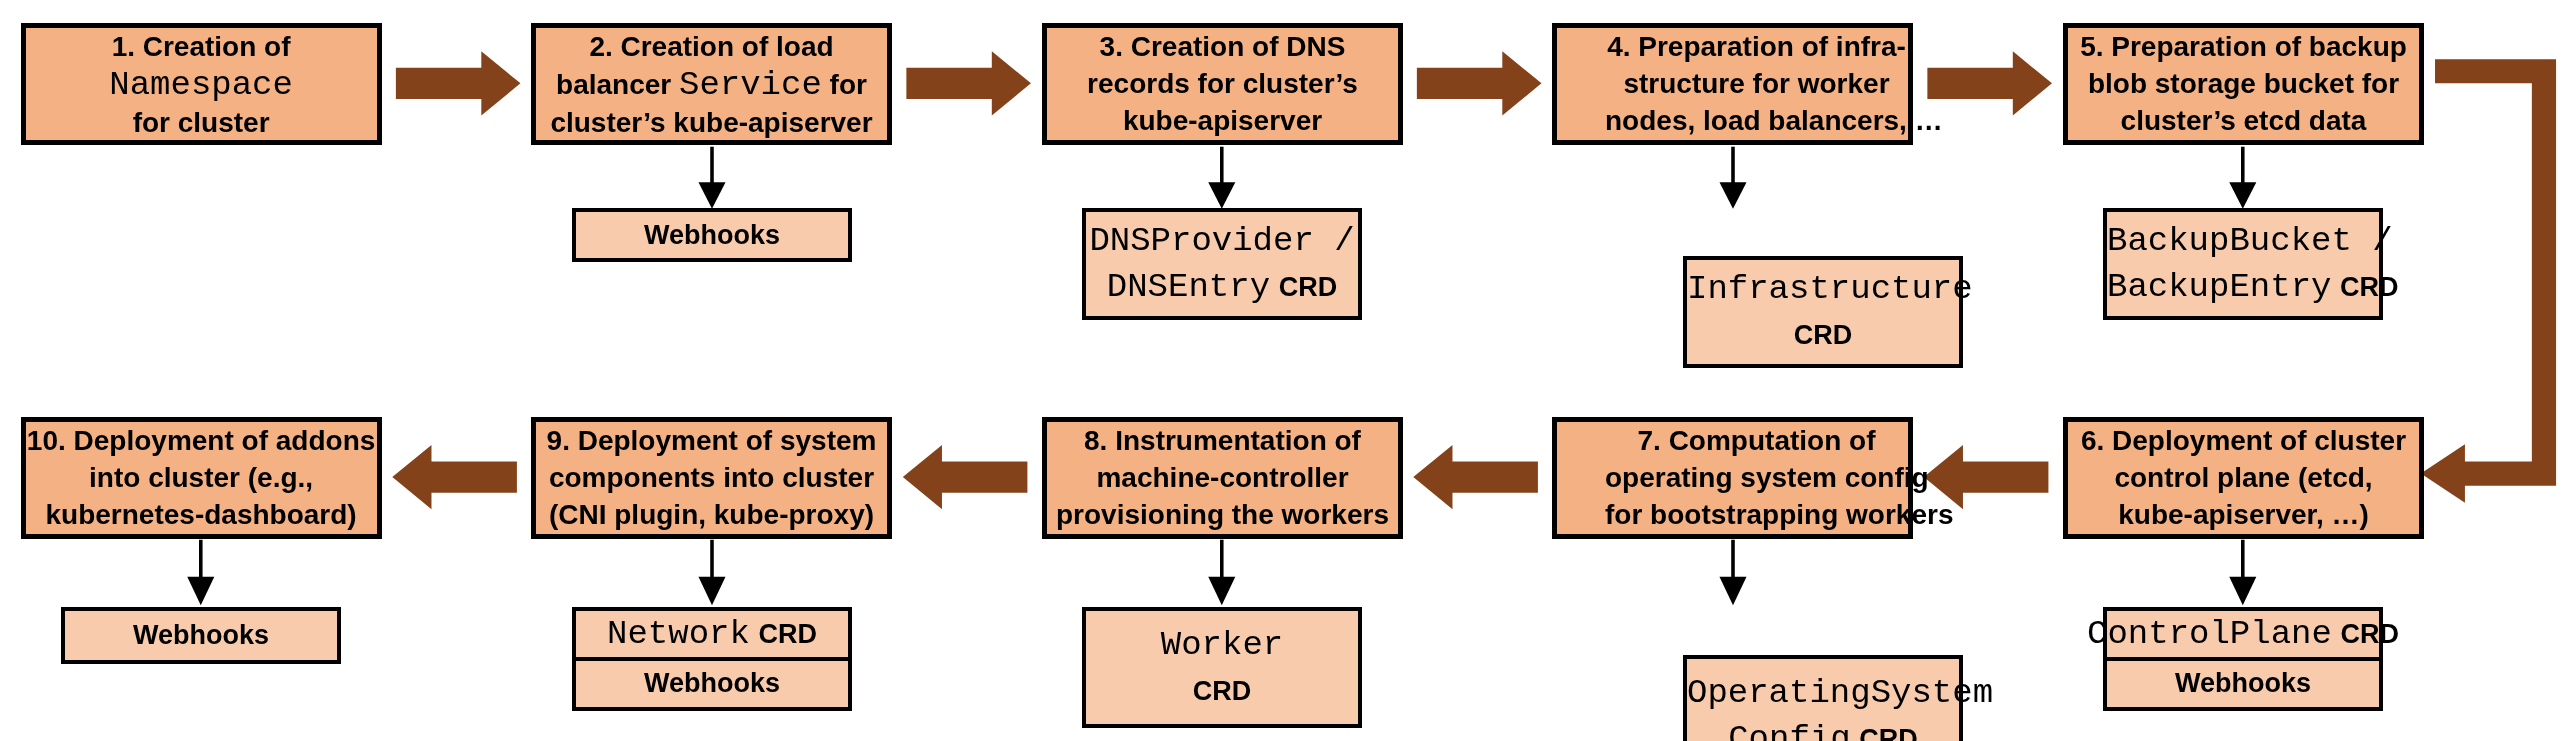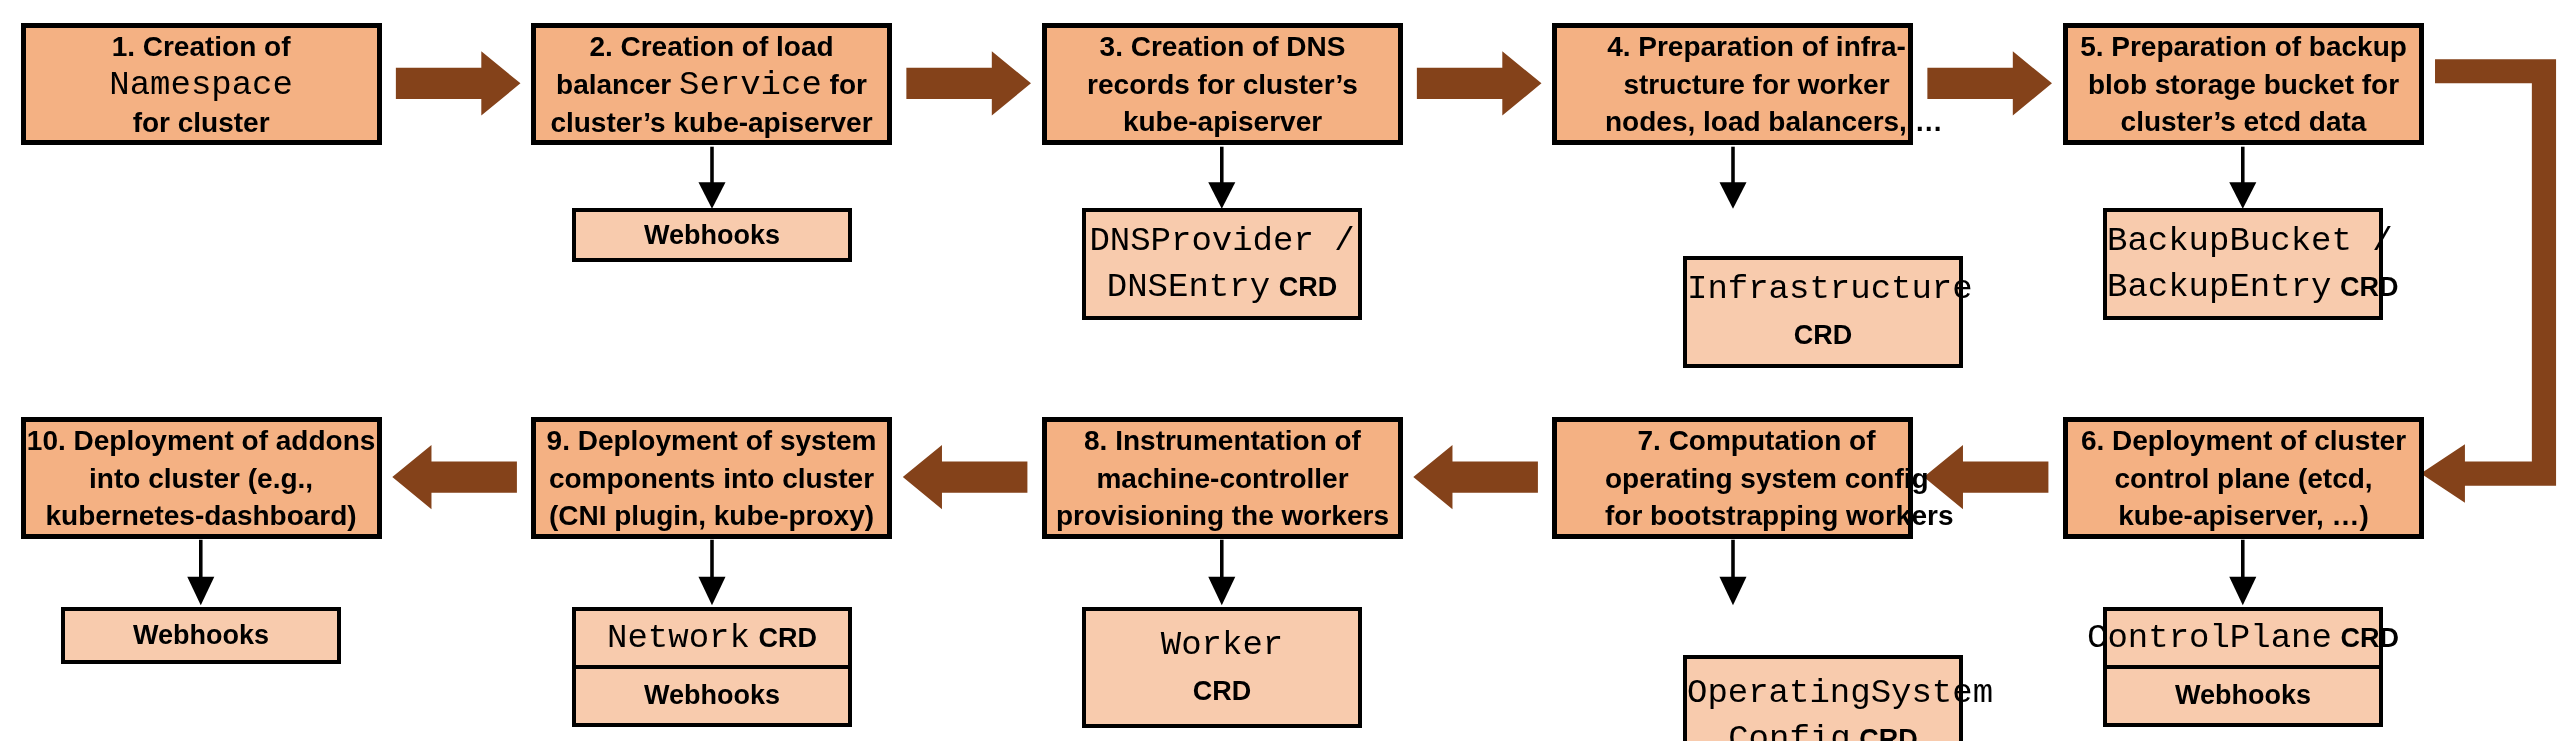--- a/index.html
+++ b/index.html
@@ -25,21 +25,21 @@
   
   .step {
     position: absolute;
     box-sizing: border-box;
     width: 361px;
     height: 122px;
     background: #f4b183;
     border: 5px solid #000000;
     display: flex;
     flex-direction: column;
-    justify-content: space-between;
+    justify-content: flex-start;
     text-align: center;
   }
   .r0 { top: 23px; }
   .r1 { top: 417px; }
   .c0 { left: 20.6px; }
   .c1 { left: 531px; }
   .c2 { left: 1042px; }
   .c3 { left: 1552px; padding-left: 48px; }
   .c4 { left: 2063px; }
 
@@ -95,21 +95,21 @@
 
   
   .stack {
     position: absolute;
     top: 607px;
     width: 280px;
   }
   .sbox {
     box-sizing: border-box;
     width: 280px;
-    height: 62px;
+    height: 54px;
     background: #f8cbad;
     border: 4.3px solid #000000;
     display: flex;
     align-items: center;
     justify-content: center;
     text-align: center;
   }
   .sbox + .sbox { margin-top: -4.3px; }
   .sbox .tline { line-height: 1; }
 </style>

